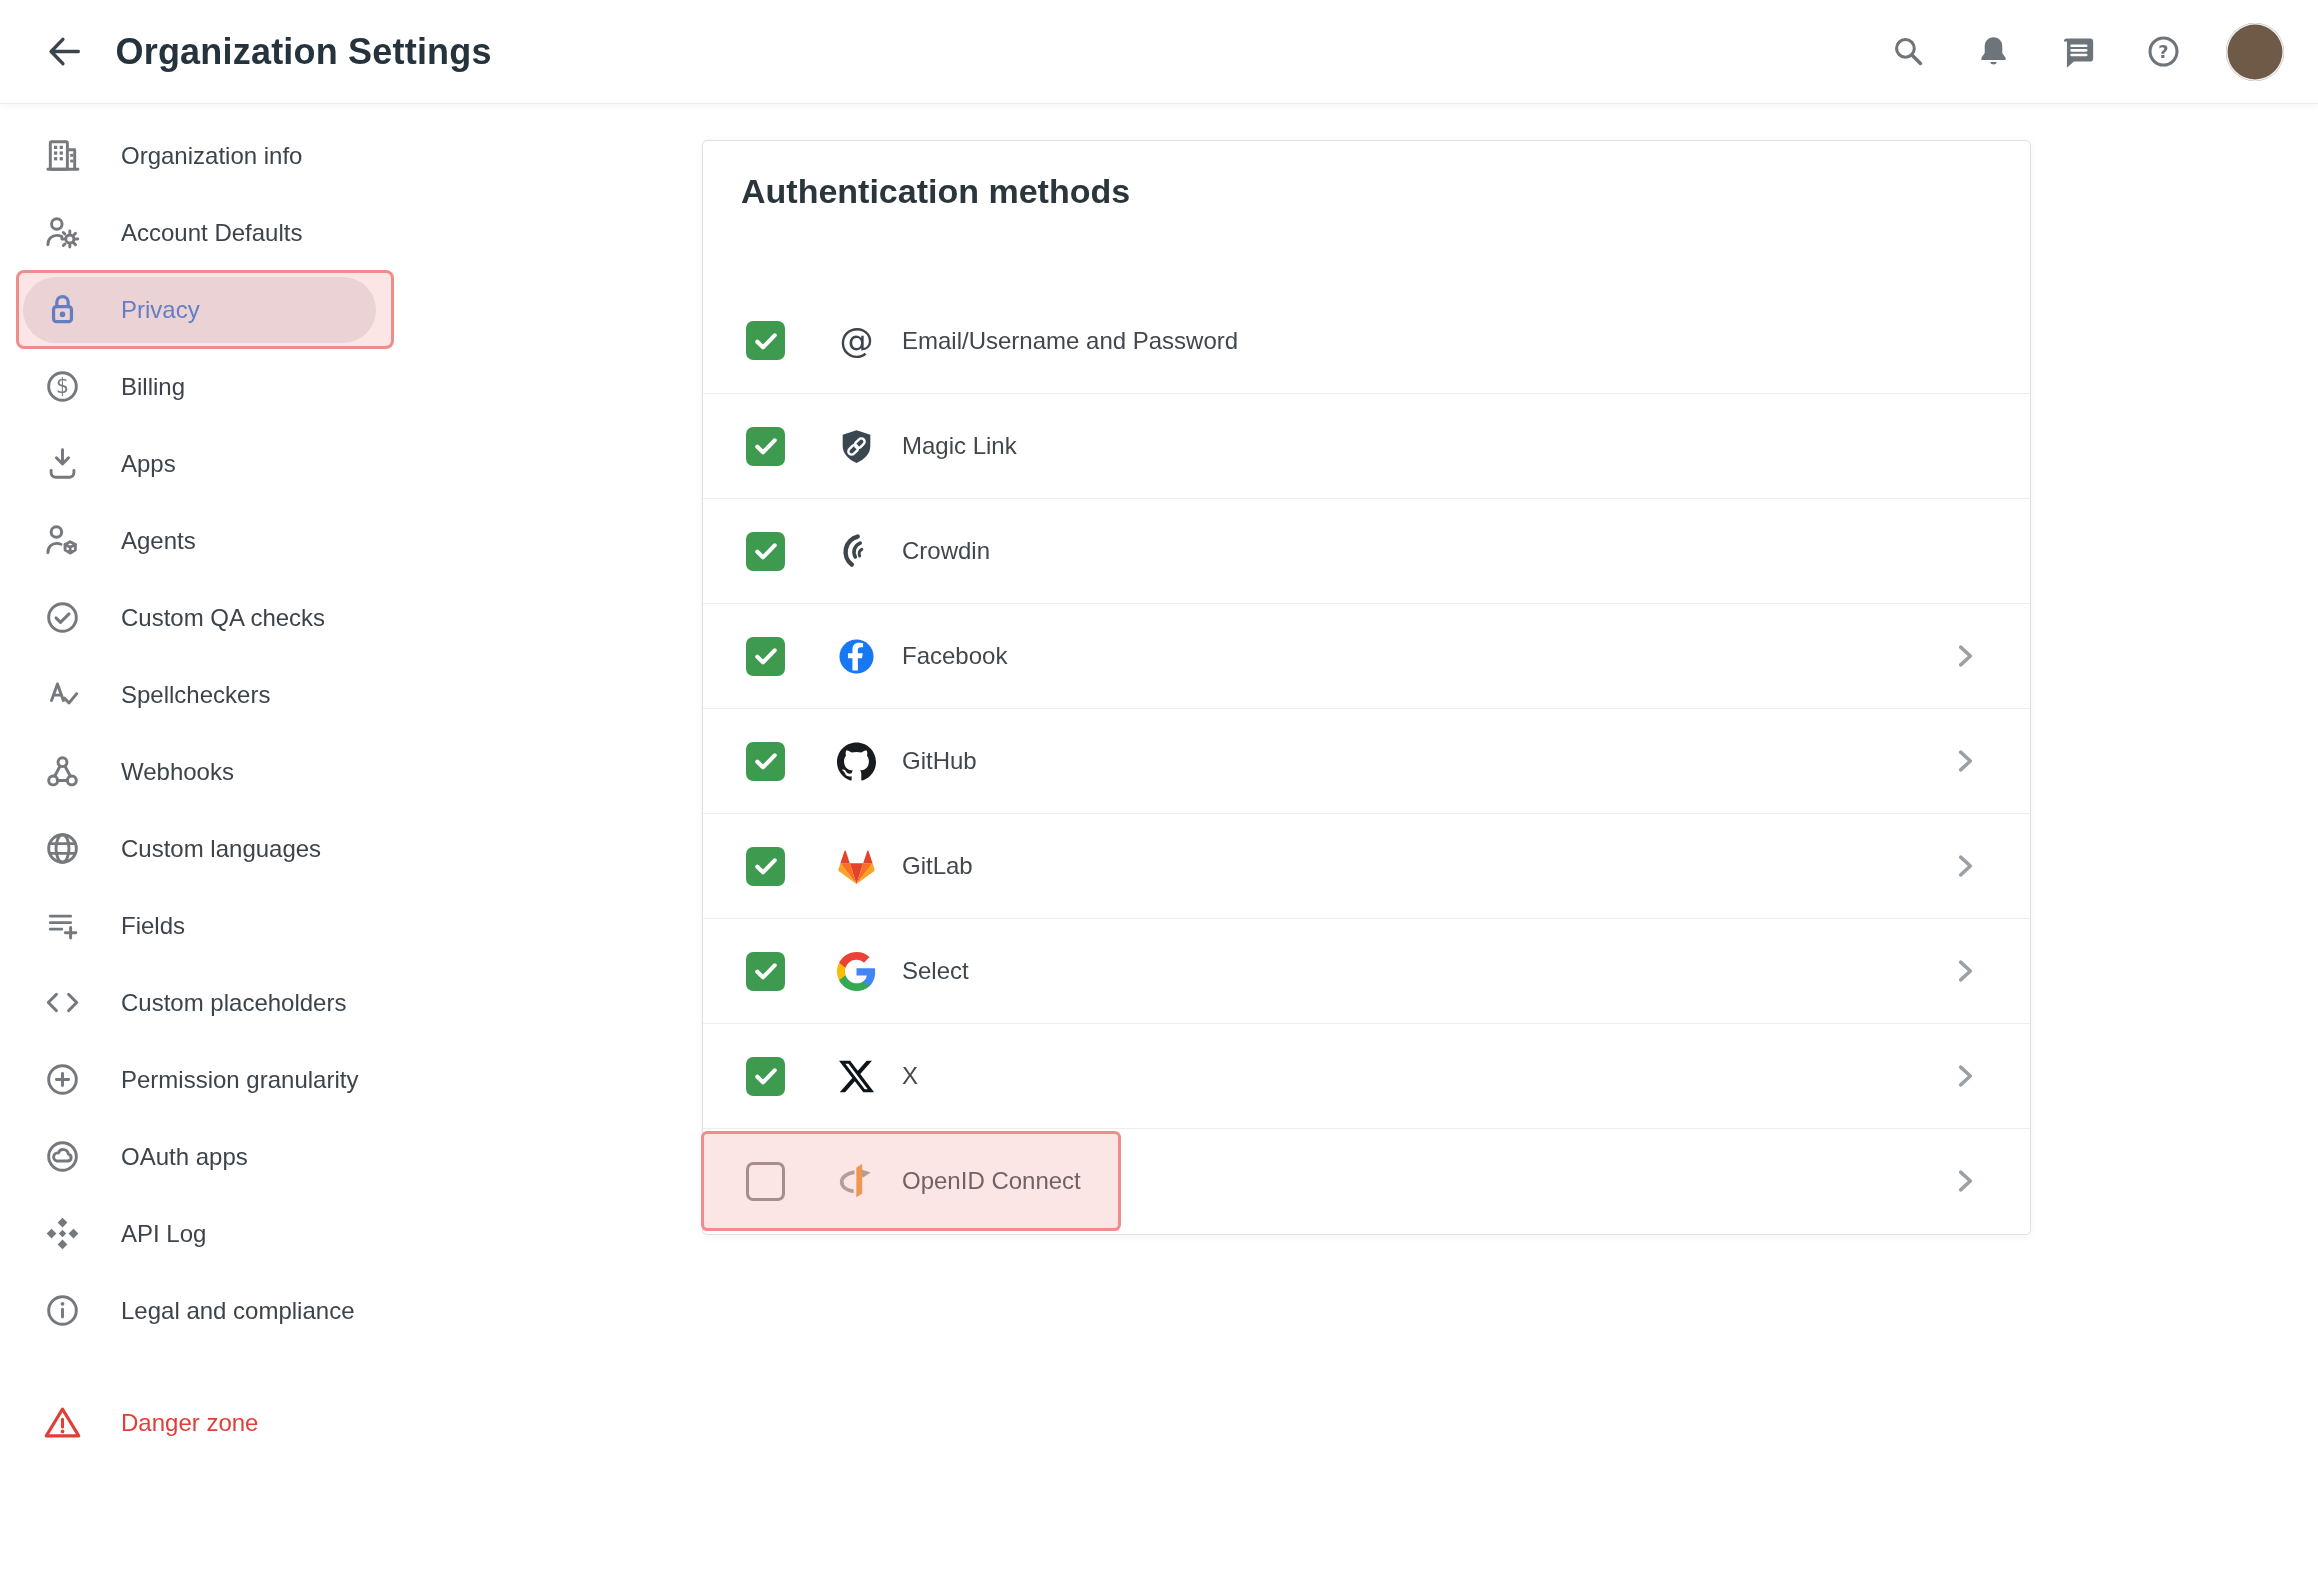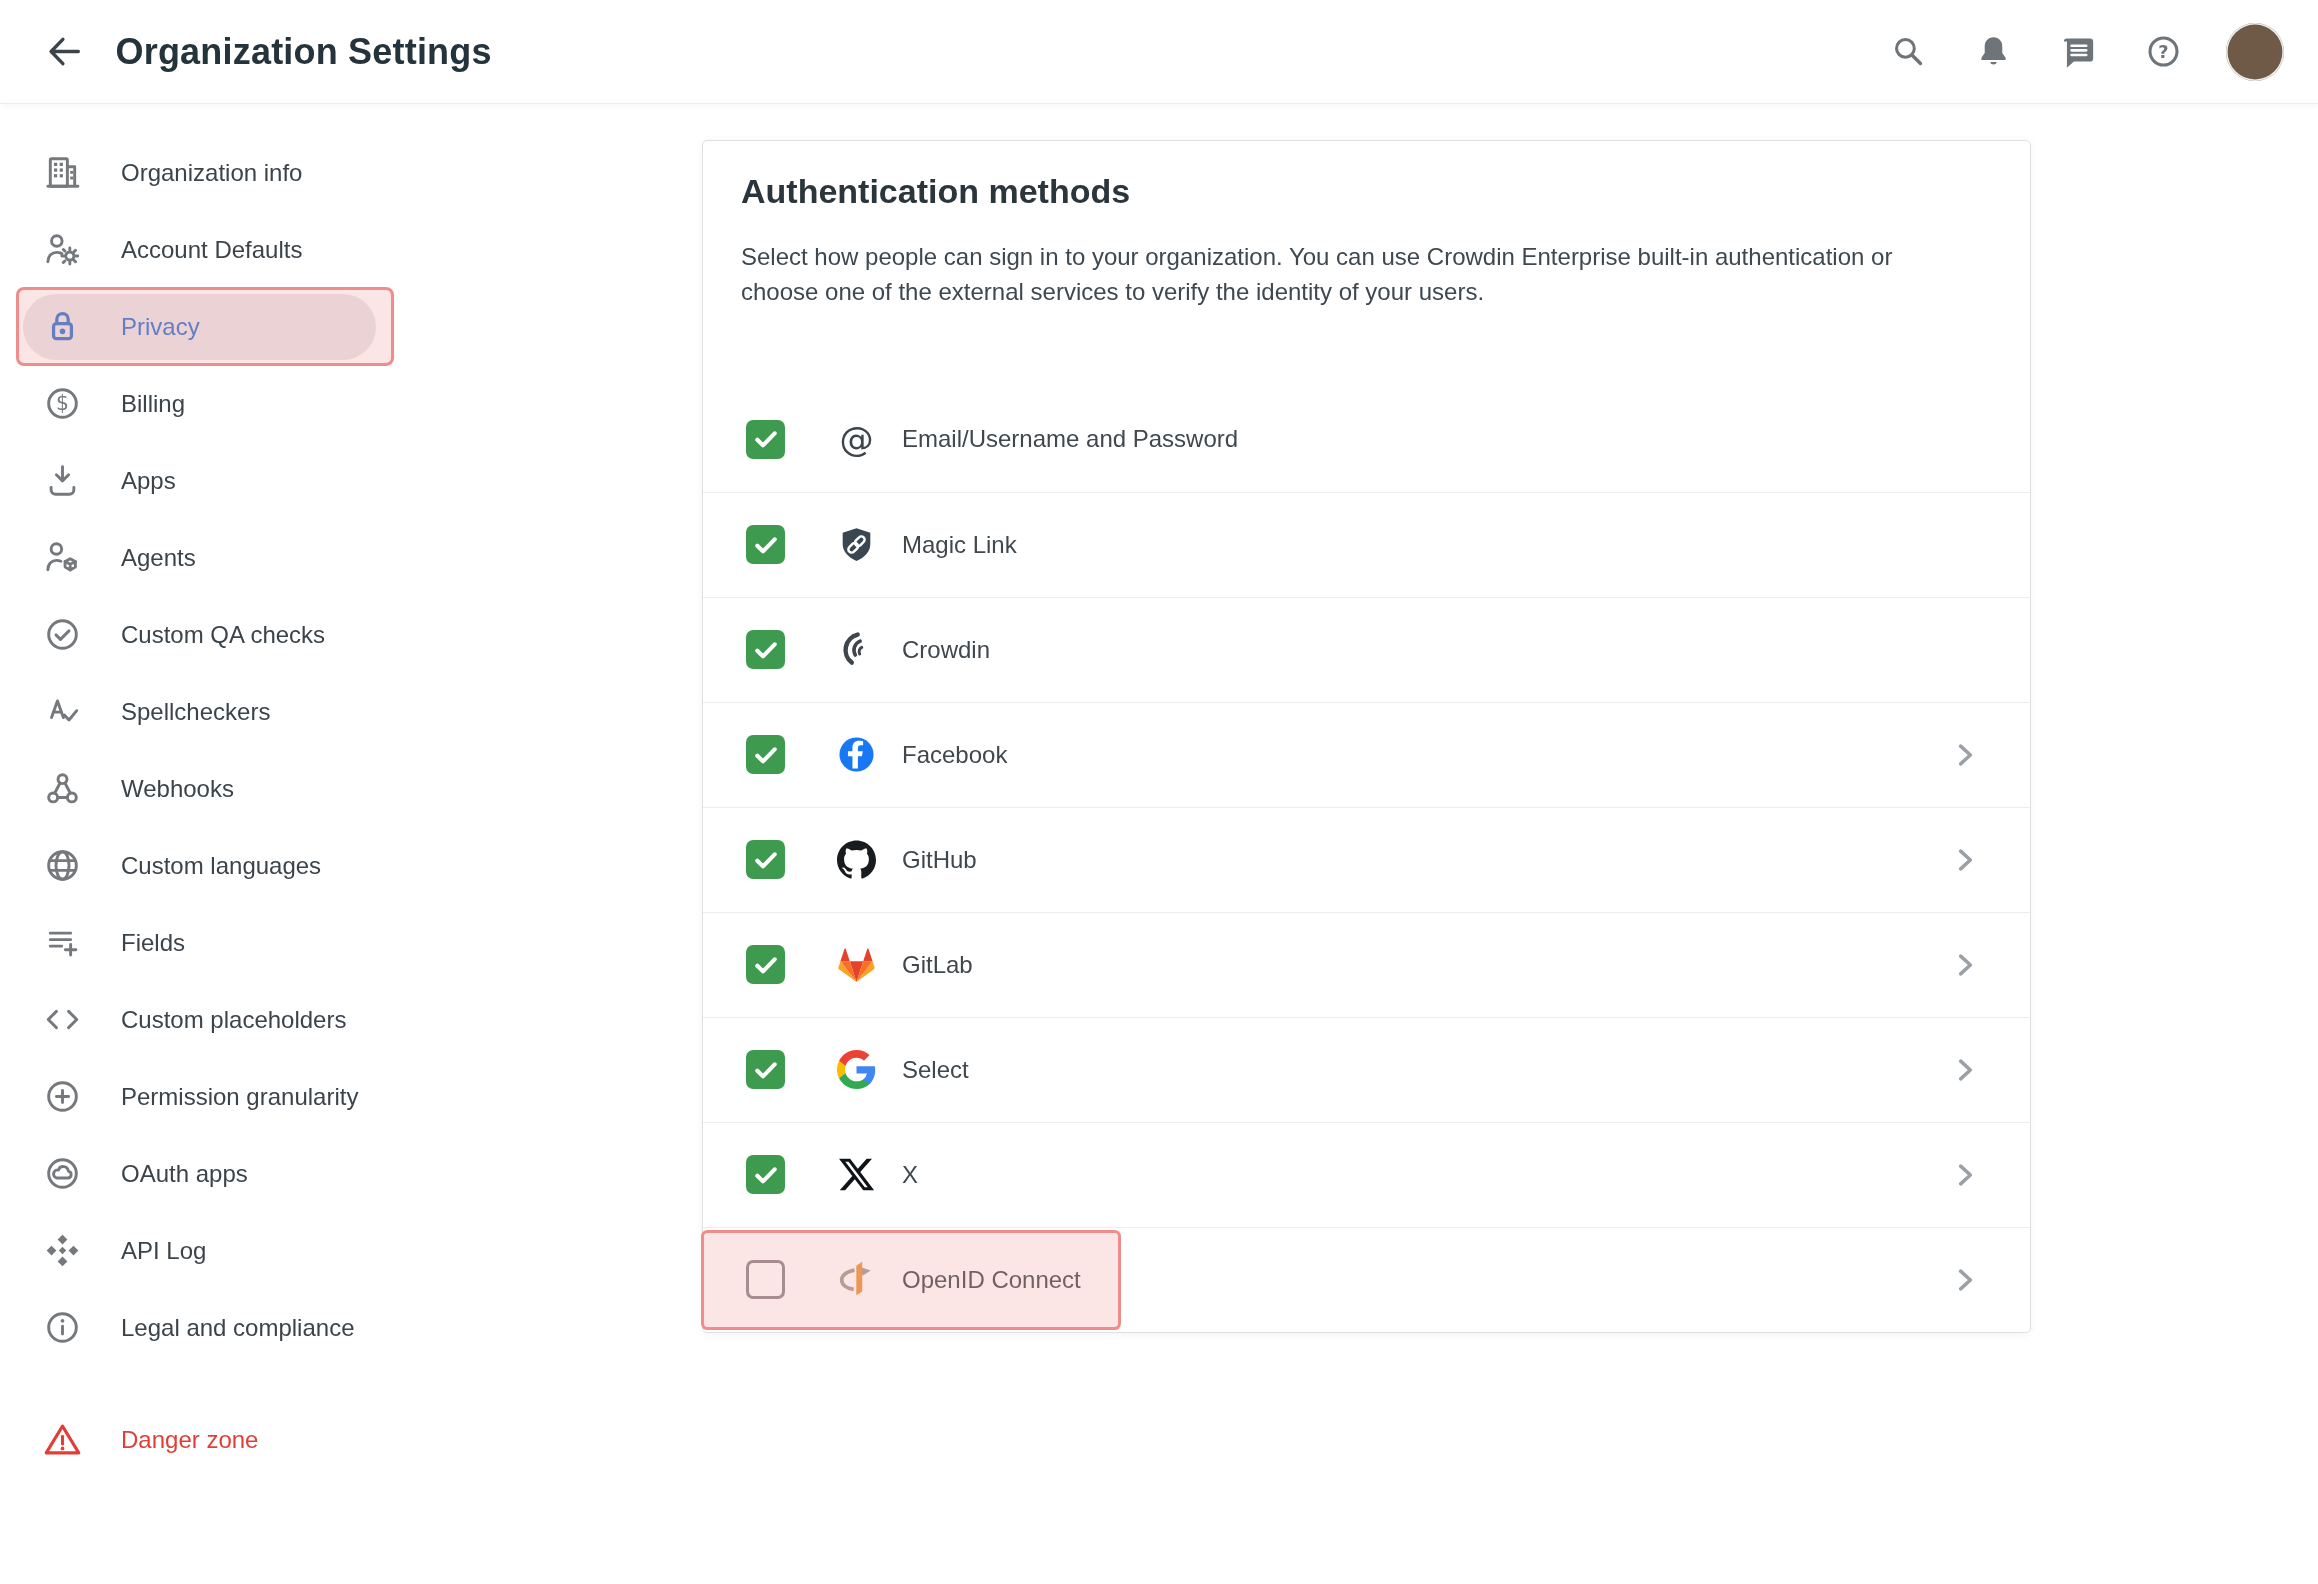--- a/index.html
+++ b/index.html
@@ -20,21 +20,21 @@
     background:
       radial-gradient(circle at 50% 34%, #e9c7a2 0 26%, rgba(0,0,0,0) 27%),
       radial-gradient(circle at 50% 104%, #cfd9df 0 52%, rgba(0,0,0,0) 53%),
       linear-gradient(155deg, #7a6platform0 0%, #6e5a47 30%, #8a7460 55%, #5d4c3d 100%);
     background-color:#6e5a47; box-shadow:inset 0 0 0 1.6px #eee; }
 
   
   .layout { display:flex; height:1481px; }
 
   
-  .sidebar { width:702px; padding-top:31px; flex:none; }
+  .sidebar { width:702px; padding-top:14px; flex:none; }
   .sidebar-item { position:relative; height:77px; display:flex; align-items:center;
     padding-left:43px; cursor:pointer; }
   .si-icon { width:39px; height:39px; margin-right:39px; color:#75797d; flex:none;
     position:relative; z-index:1; display:flex; align-items:center; justify-content:center; }
   .si-label { font-size:24px; color:#3c444b; position:relative; z-index:1; }
   .sidebar-item.active .si-label, .sidebar-item.active .si-icon { color:#2e71d0; }
   .sidebar-item.active::before { content:""; position:absolute; left:22.5px; top:5.6px;
     width:353px; height:66px; border-radius:33px; background:#e9e6e9; z-index:0; }
   .sidebar-item.danger { margin-top:35px; }
   .sidebar-item.danger .si-label, .sidebar-item.danger .si-icon { color:#e03e36; }
@@ -323,21 +323,20 @@
             </g>
             <circle cx="24" cy="35" r="2.3" fill="currentColor"></circle>
           </svg>
         </span>
         <span class="si-label">Danger zone</span>
       </div>
     </nav>
   <main class="main">
     <section class="card">
       <h2 class="card-title">Authentication methods</h2>
-      <p class="card-desc">Select how people can sign in to your organization. You can use Crowdin Enterprise built-in authentication or choose one of the external services to verify the identity of your users.</p>
       <ul class="methods">
           <li class="method-row">
             <span class="checkbox checked">
               <svg width="32" height="32" viewBox="0 0 48 48">
                 <path d="M11 25l8.5 8.5L37 15.5" stroke="#fff" stroke-width="6.2" fill="none" stroke-linecap="round" stroke-linejoin="round"></path>
               </svg>
             </span>
             <span class="m-icon">
               <svg width="39" height="39" viewBox="0 0 48 48">
                 <text x="24" y="38" text-anchor="middle" font-size="42" fill="#3d444a" font-family="DejaVu Sans, sans-serif">@</text>

